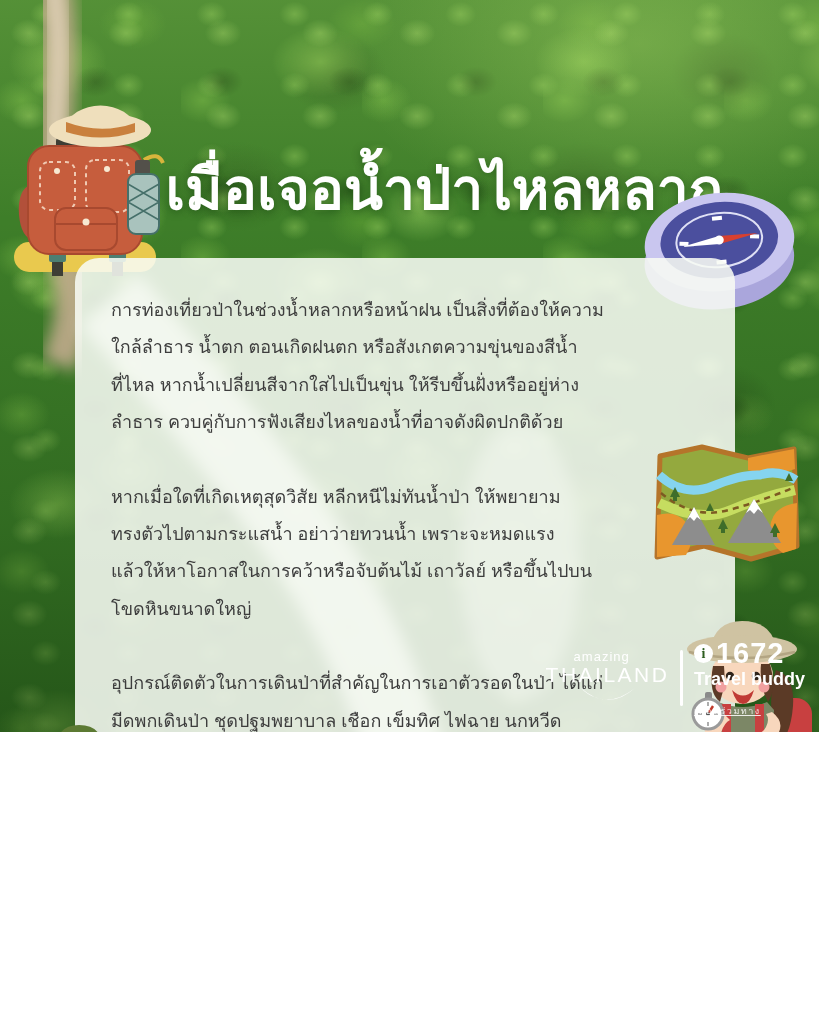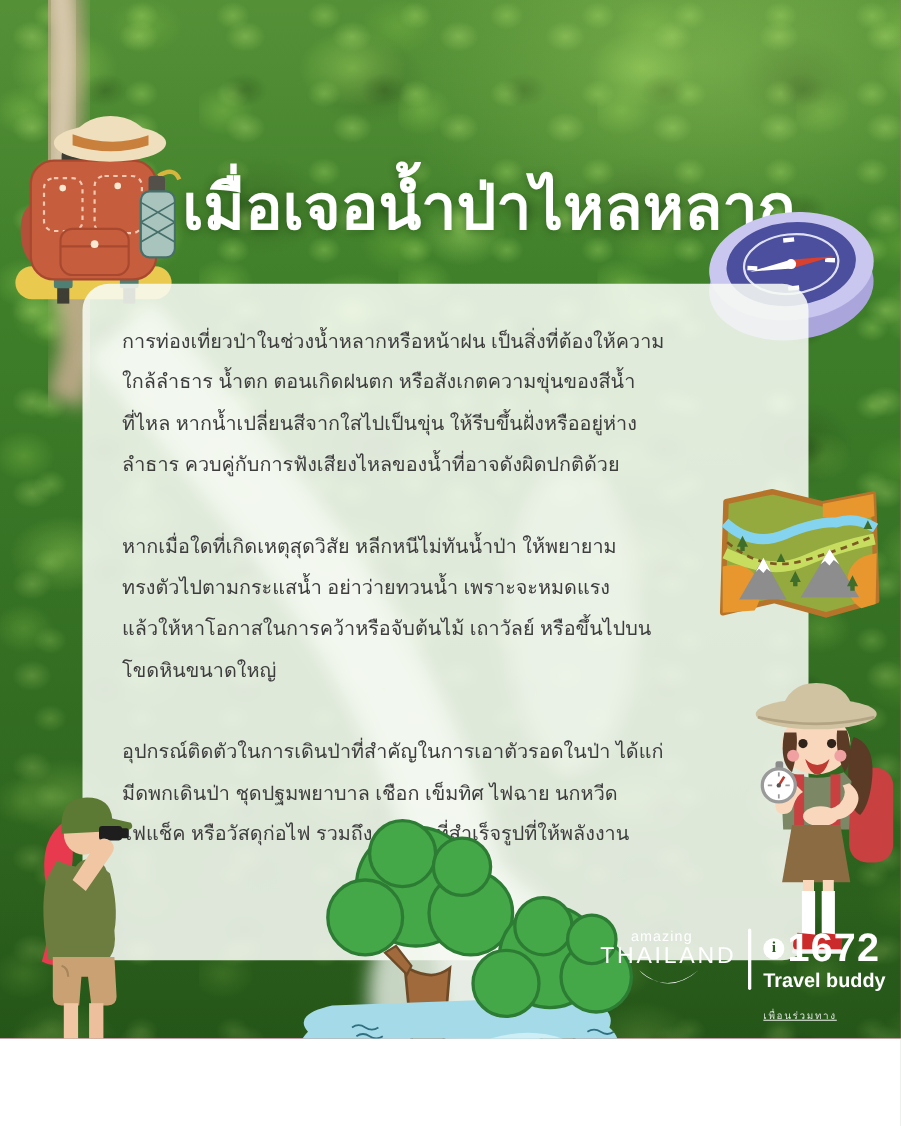--- a/index.html
+++ b/index.html
@@ -1,17 +1,17 @@
 <!DOCTYPE html>
 <html><head>
 <meta charset="utf-8">
 <style>
   html,body{margin:0;padding:0;}
   body{width:819px;height:1024px;overflow:hidden;font-family:"Liberation Sans","DejaVu Sans",sans-serif;}
-  .poster{position:relative;width:819px;height:944px;overflow:hidden;background:#ec4899;}
+  .poster{position:relative;width:819px;height:732px;overflow:hidden;background:#ec4899;}
 
   
   .bg{position:absolute;inset:0;background-color:#3e7e29;
     background-image:
       radial-gradient(70px 50px at 22% 28%, rgba(150,208,88,.55), transparent 70%),
       radial-gradient(90px 65px at 68% 62%, rgba(47,95,30,.6), transparent 70%),
       radial-gradient(55px 42px at 44% 82%, rgba(160,215,100,.5), transparent 70%),
       radial-gradient(75px 58px at 86% 22%, rgba(40,82,26,.55), transparent 70%),
       radial-gradient(40px 32px at 12% 64%, rgba(122,186,70,.5), transparent 70%),
       radial-gradient(48px 36px at 58% 12%, rgba(94,160,52,.6), transparent 70%);
@@ -43,31 +43,31 @@
   
   .illus{position:absolute;pointer-events:none;}
   .backpack{left:2px;top:86px;width:168px;height:196px;}
   .compass{left:638px;top:180px;width:164px;height:134px;}
   .map{left:650px;top:441px;width:152px;height:128px;}
   .trees{left:248px;top:738px;width:334px;height:272px;}
   .hiker-woman{left:2px;top:702px;width:128px;height:322px;}
   .hiker-girl{left:680px;top:616px;width:135px;height:264px;}
 
   
-  .footer{position:absolute;right:14px;bottom:16px;display:flex;gap:11px;color:#fff;}
+  .footer{position:absolute;right:14px;bottom:16px;display:flex;align-items:center;gap:11px;color:#fff;}
   .brand{text-align:center;line-height:1;}
   .brand .amazing{font-size:13px;letter-spacing:1px;margin-bottom:1px;margin-left:28px;text-align:left;}
   .brand .thailand{font-size:21px;letter-spacing:2.5px;font-weight:400;}
   .brand .smile{display:block;margin:1px auto 0 auto;}
   .divider{width:2.5px;height:56px;background:#fff;border-radius:2px;}
   .hotline{line-height:1;}
   .hotline .line1{display:flex;align-items:center;gap:3px;}
   .info-icon{display:inline-flex;align-items:center;justify-content:center;width:19px;height:19px;
     border-radius:50%;background:#fff;color:#2e5e20;font-weight:800;font-size:14px;font-family:"Liberation Serif","DejaVu Serif",serif;}
-  .hotline .num{font-size:36px;font-weight:800;letter-spacing:1px;}
+  .hotline .num{font-size:29px;font-weight:800;letter-spacing:1px;}
   .hotline .buddy{font-size:18px;font-weight:800;margin-top:2px;}
   .hotline .tagline{font-size:9px;opacity:.85;letter-spacing:1.5px;margin-top:19px;text-decoration:underline;}
 </style>
 </head>
 <body>
 
 <div class="poster">
 
   <div class="bg"></div>
   <svg class="bg-rivers" width="819" height="1024" viewBox="0 0 819 1024">

